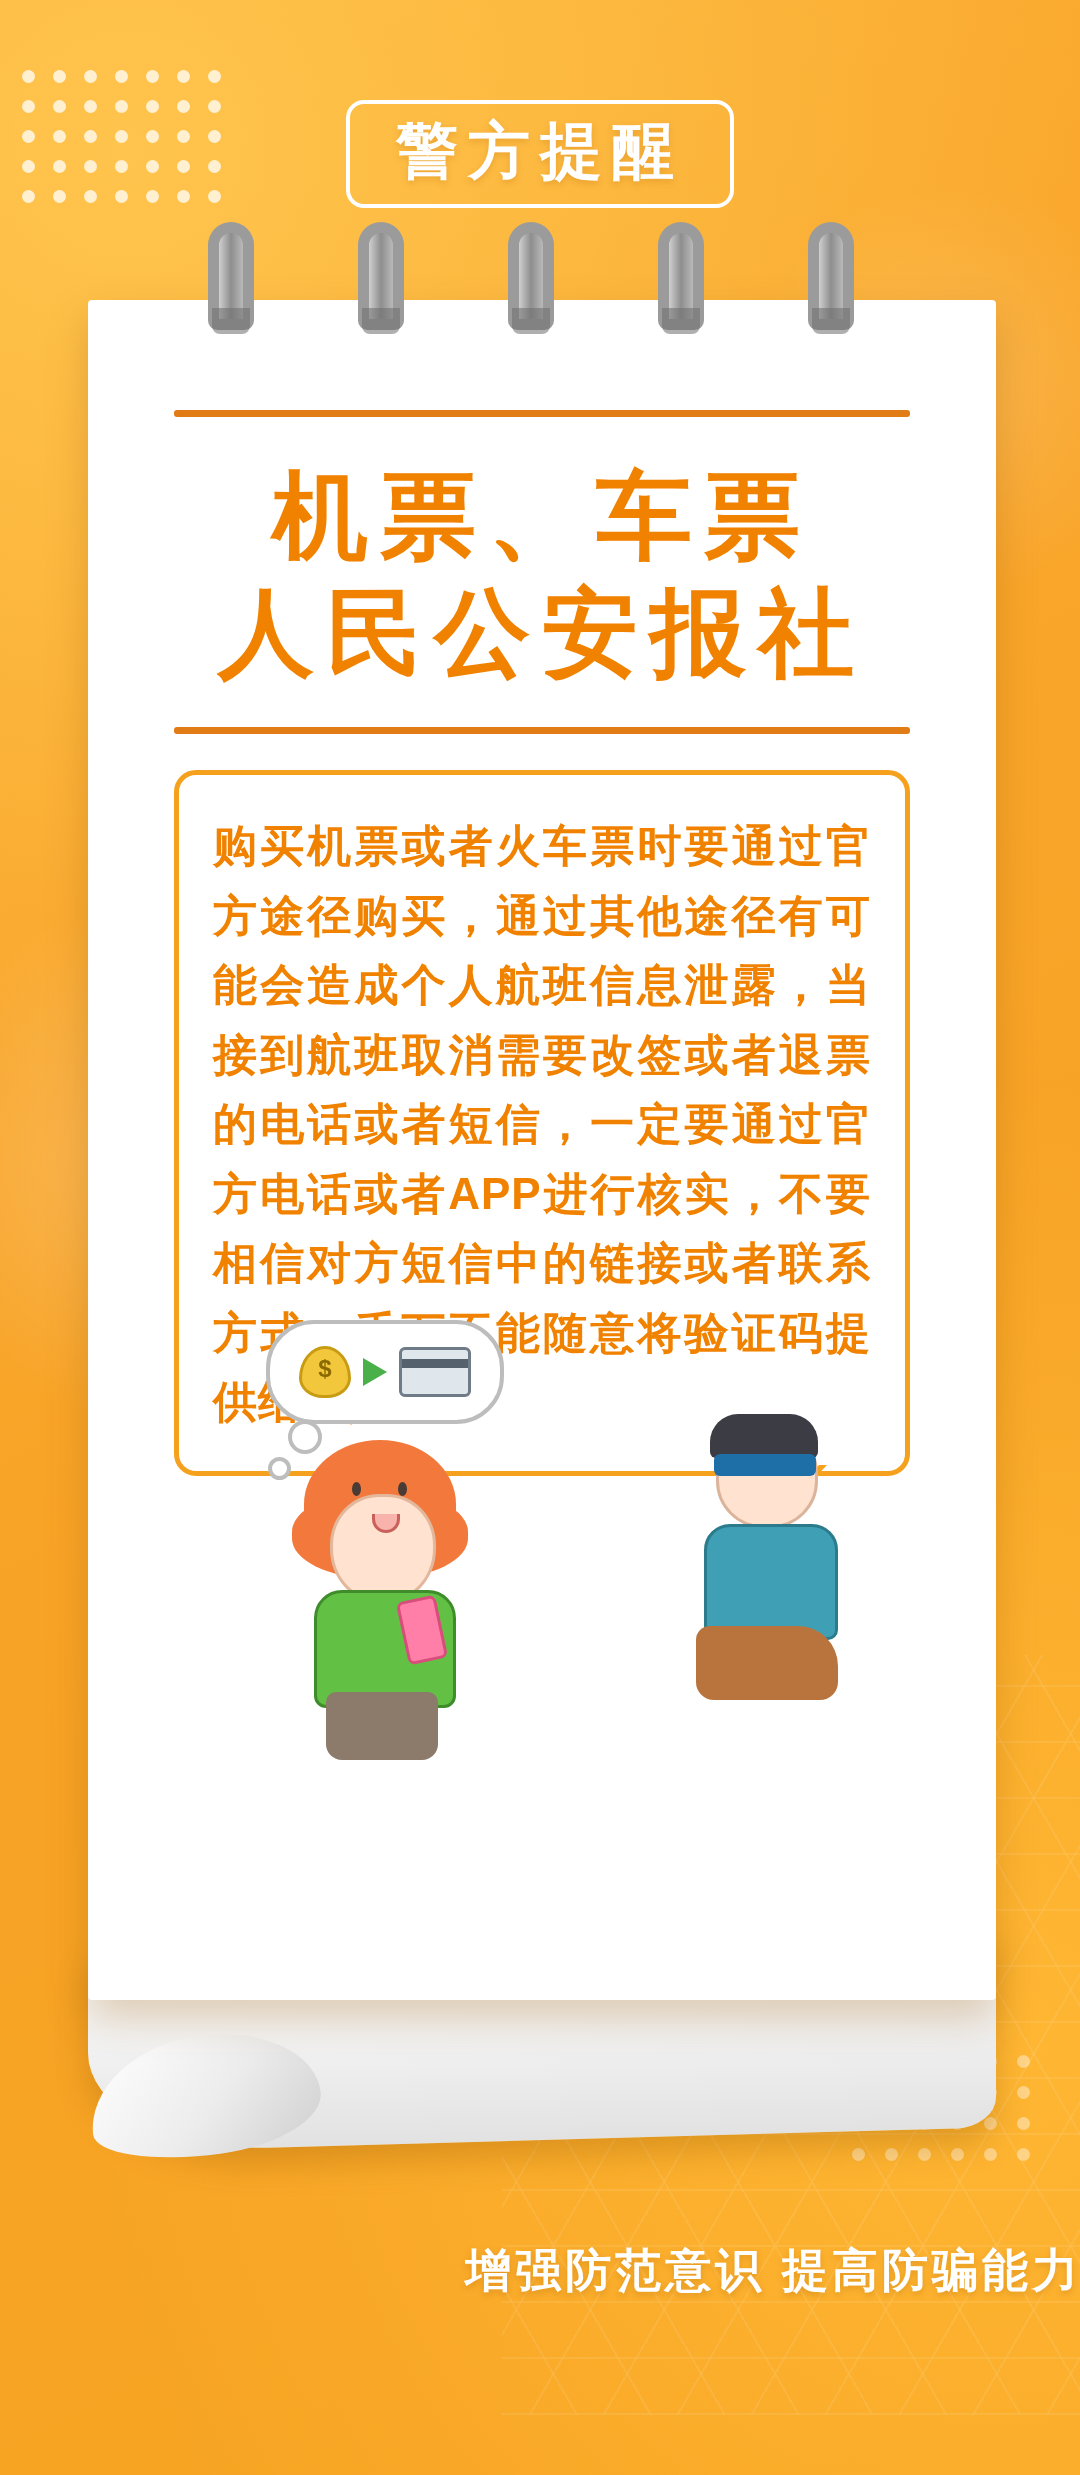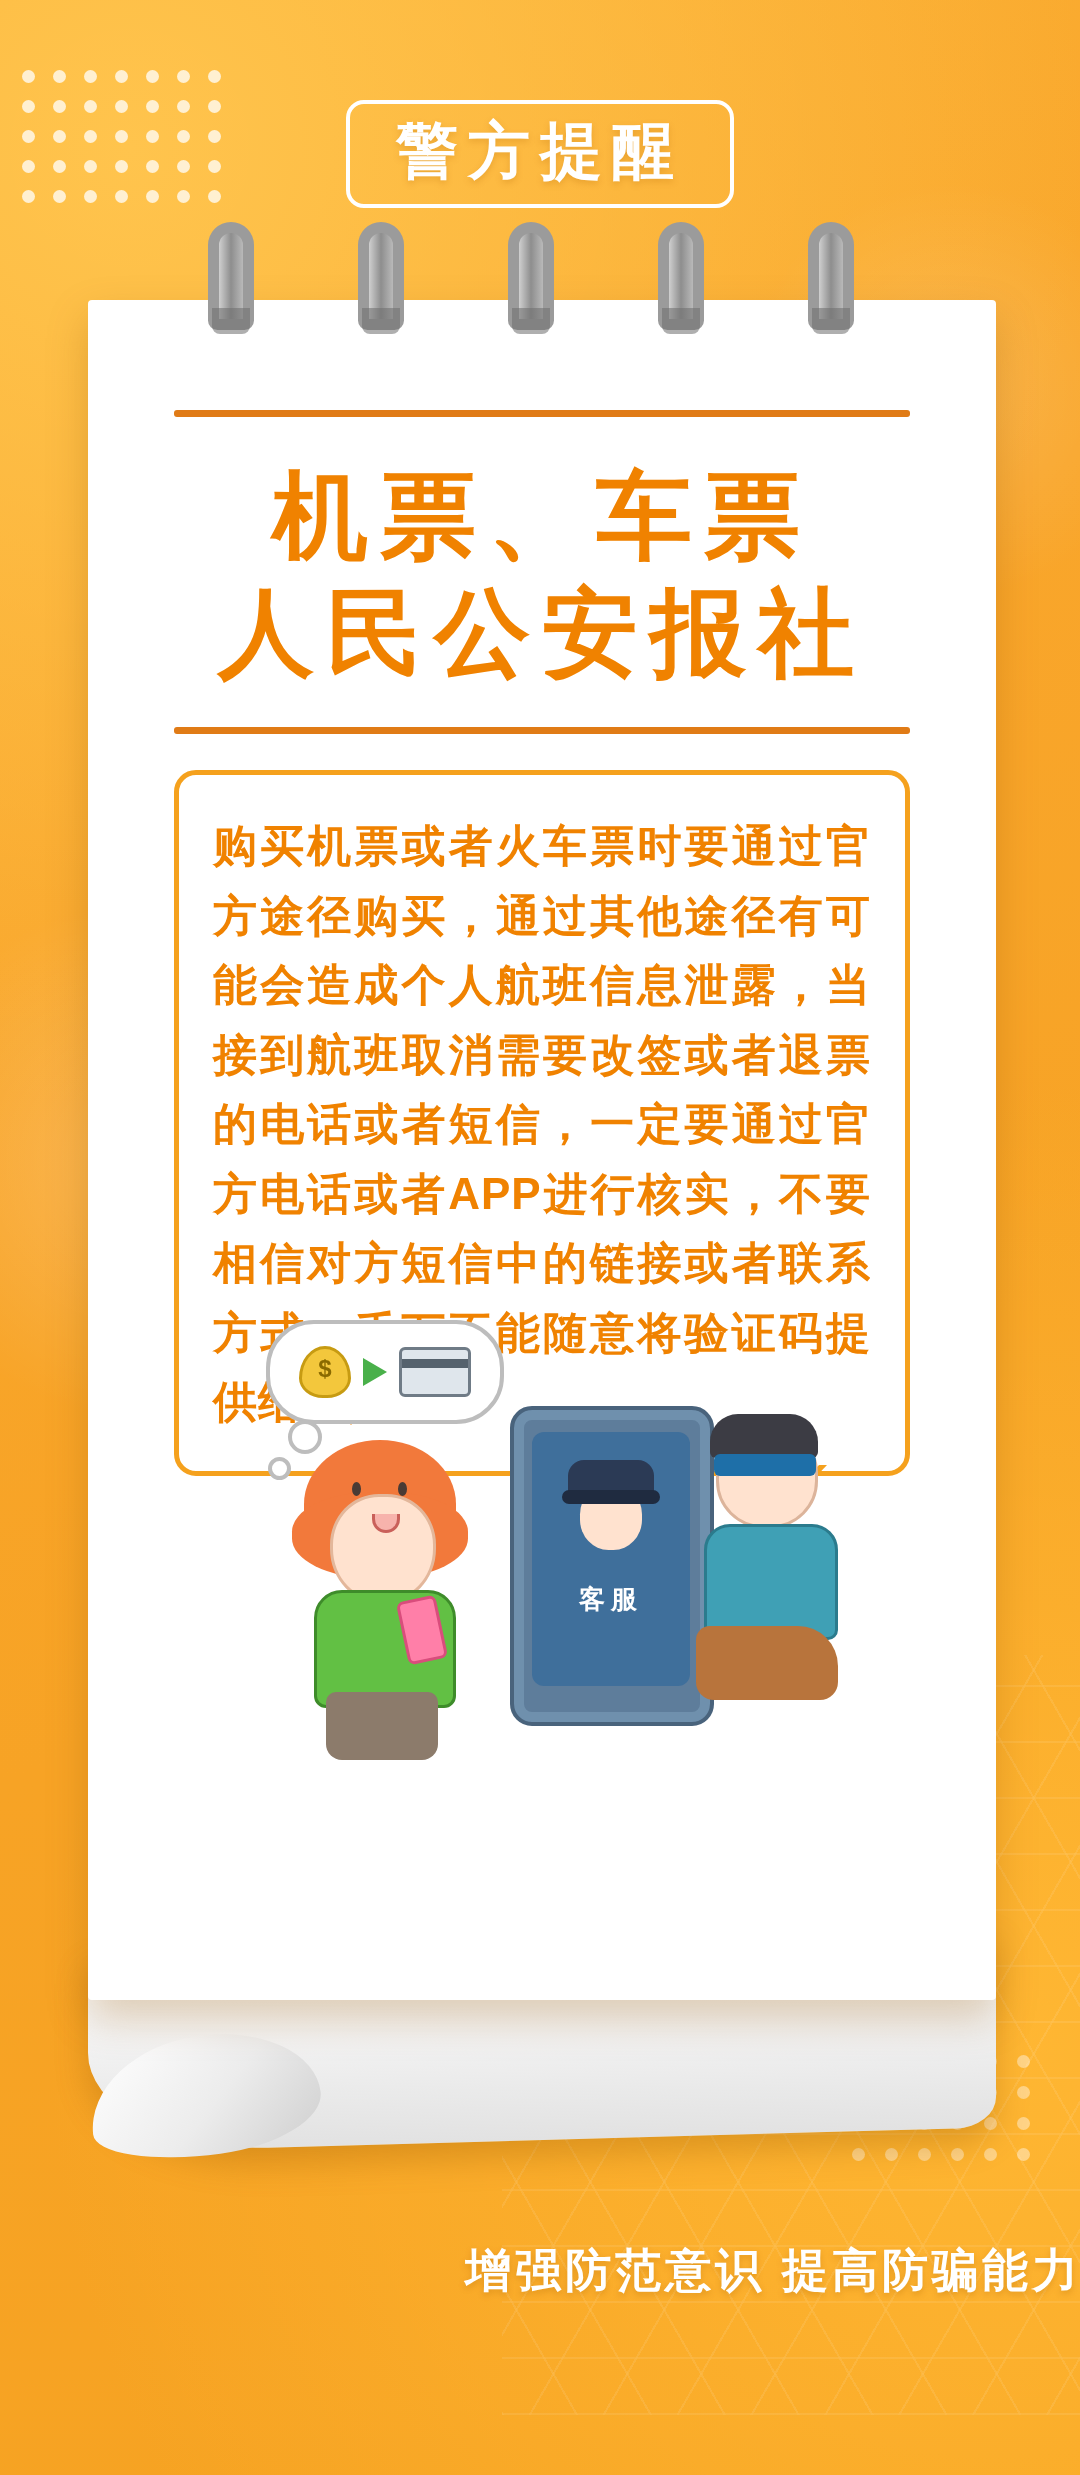--- a/index.html
+++ b/index.html
@@ -599,27 +599,20 @@
           <div class="hair"></div>
           <div class="face"></div>
           <div class="eye-l"></div>
           <div class="eye-r"></div>
           <div class="mouth"></div>
           <div class="body-green"></div>
           <div class="phone-pink"></div>
           <div class="legs"></div>
         </div>
 
-        <div class="big-phone">
-          <div class="phone-screen">
-            <div class="officer-head"></div>
-            <div class="officer-cap"></div>
-            <div class="phone-label">客服</div>
-          </div>
-        </div>
 
         <div class="scammer">
           <div class="sc-head"></div>
           <div class="sc-hair"></div>
           <div class="sc-mask"></div>
           <div class="sc-body"></div>
           <div class="sc-legs"></div>
         </div>
 
       </div>

